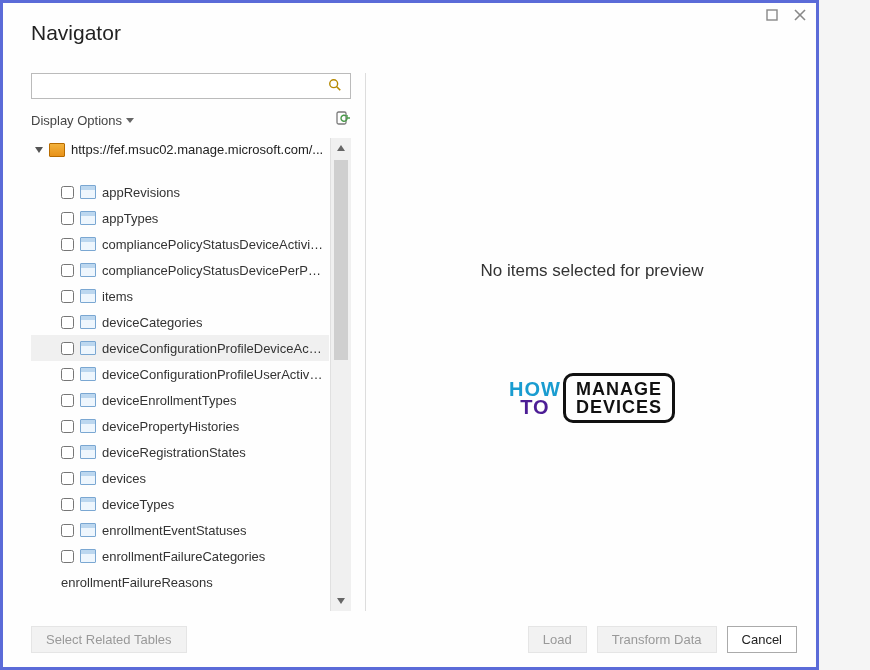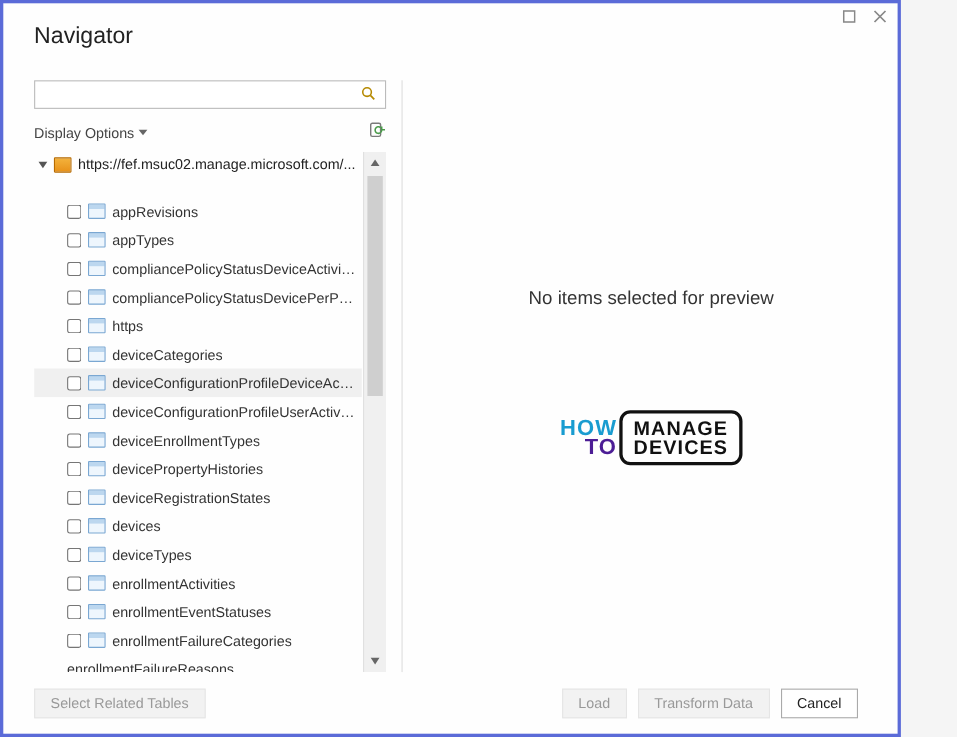--- a/index.html
+++ b/index.html
@@ -213,40 +213,40 @@
   .watermark {
     display:flex;
     align-items:center;
     gap:2px;
   }
   .wm-left {
     font-family: Arial, sans-serif;
     font-weight:700;
     font-size:20px;
     line-height:0.9;
-    text-align:right;
+    text-align:center;
     letter-spacing:1px;
   }
   .wm-left .how { color:#199cd0; }
   .wm-left .to  { color:#4c1d95; }
   .wm-box {
     border:3px solid #111;
     border-radius:10px;
     padding:4px 10px;
     font-family: Arial, sans-serif;
     font-weight:800;
     font-size:18px;
     line-height:1;
     letter-spacing:1px;
     text-align:left;
     color:#111;
   }
   .footer {
     position:absolute;
-    left:28px; right:36px; bottom:14px;
+    left:28px; right:19px; bottom:14px;
     display:flex;
     justify-content: space-between;
     align-items:center;
   }
   .footer .left-btns, .footer .right-btns { display:flex; gap:10px; }
   .btn {
     border:1px solid #ccc;
     background:#fafafa;
     padding: 5px 14px;
     font-size:13px;
@@ -339,21 +339,21 @@
                 <span class="node-label">compliancePolicyStatusDeviceActivities</span>
               </div>
               <div class="node-row">
                 <input type="checkbox" style="">
                 <span class="table-icon"></span>
                 <span class="node-label">compliancePolicyStatusDevicePerPolic...</span>
               </div>
               <div class="node-row">
                 <input type="checkbox" style="">
                 <span class="table-icon"></span>
-                <span class="node-label">https</span>
+                <span class="node-label">items</span>
               </div>
               <div class="node-row">
                 <input type="checkbox" style="">
                 <span class="table-icon"></span>
                 <span class="node-label">deviceCategories</span>
               </div>
               <div class="node-row selected">
                 <input type="checkbox" style="">
                 <span class="table-icon"></span>
                 <span class="node-label">deviceConfigurationProfileDeviceActivi...</span>
@@ -380,25 +380,20 @@
               </div>
               <div class="node-row">
                 <input type="checkbox" style="">
                 <span class="table-icon"></span>
                 <span class="node-label">devices</span>
               </div>
               <div class="node-row">
                 <input type="checkbox" style="">
                 <span class="table-icon"></span>
                 <span class="node-label">deviceTypes</span>
-              </div>
-              <div class="node-row">
-                <input type="checkbox" style="">
-                <span class="table-icon"></span>
-                <span class="node-label">enrollmentActivities</span>
               </div>
               <div class="node-row">
                 <input type="checkbox" style="">
                 <span class="table-icon"></span>
                 <span class="node-label">enrollmentEventStatuses</span>
               </div>
               <div class="node-row">
                 <input type="checkbox" style="">
                 <span class="table-icon"></span>
                 <span class="node-label">enrollmentFailureCategories</span>

